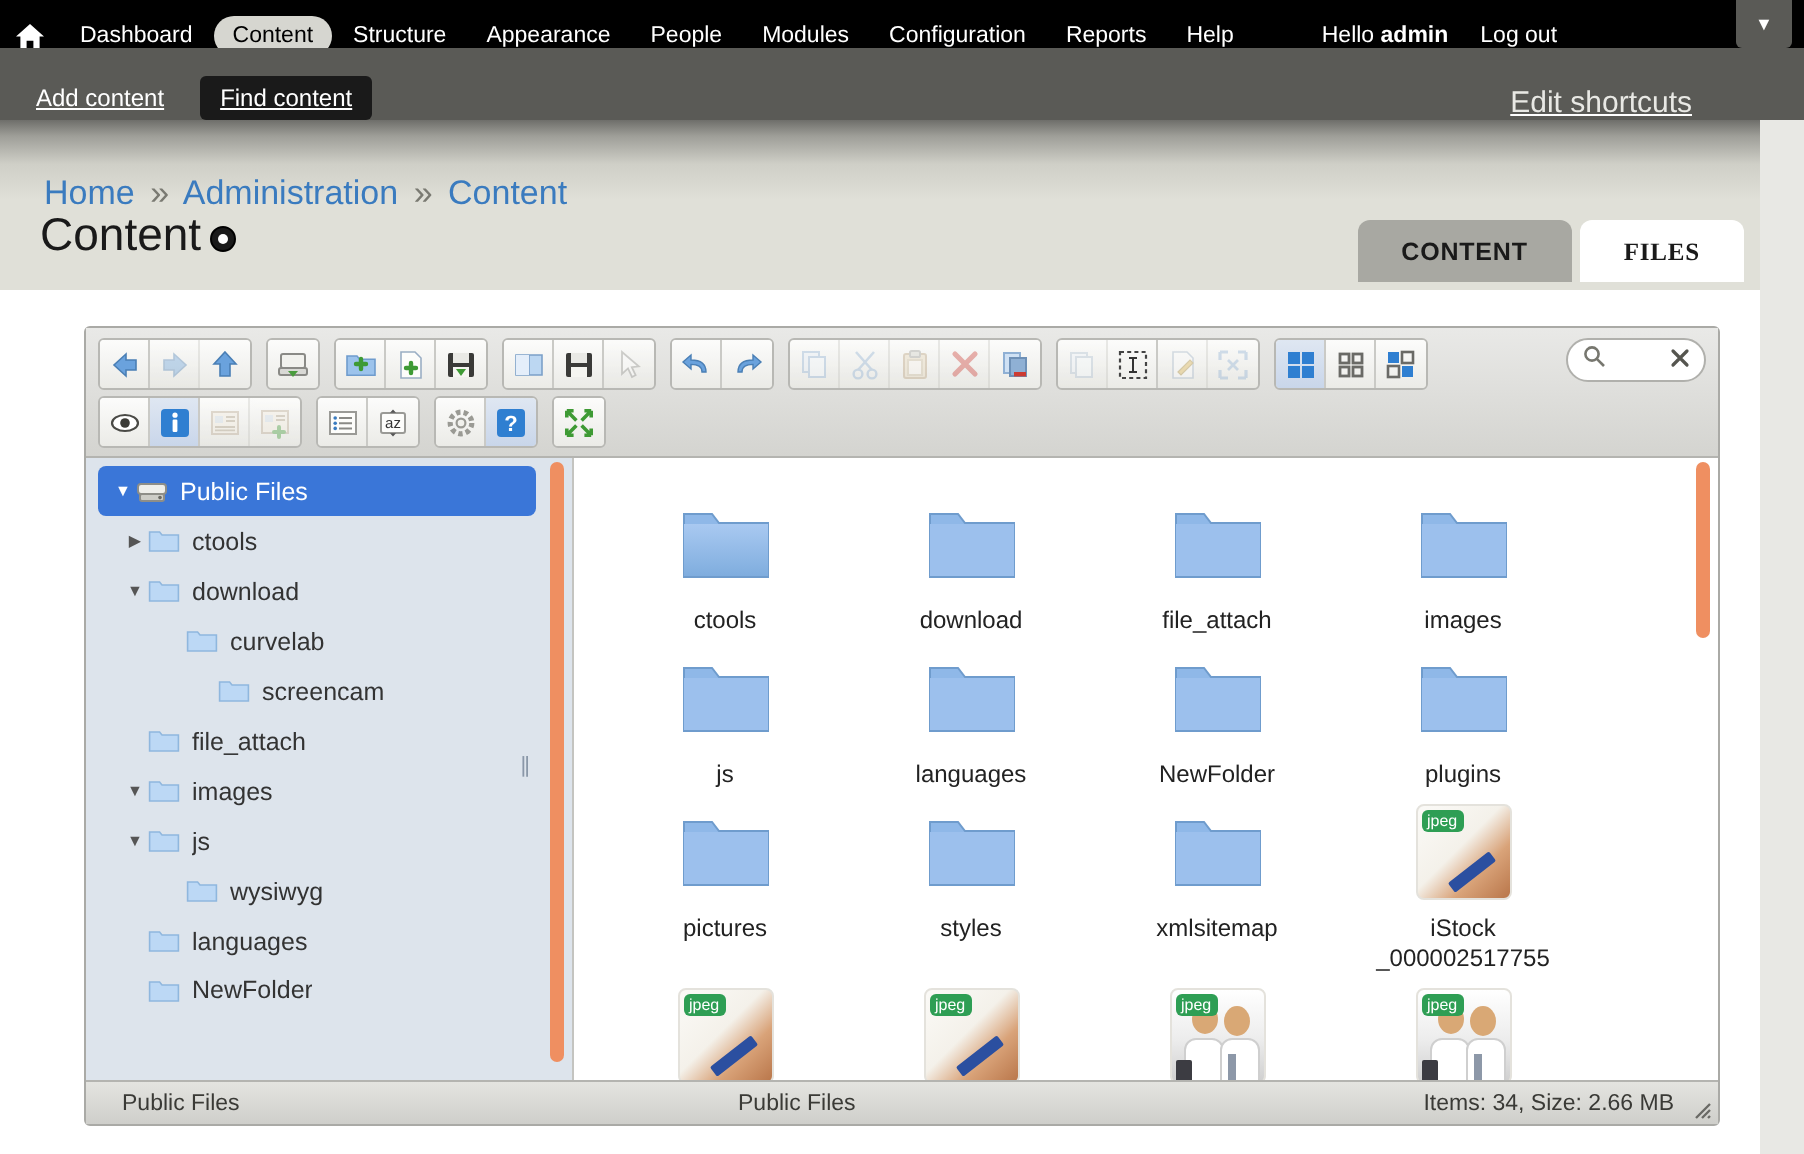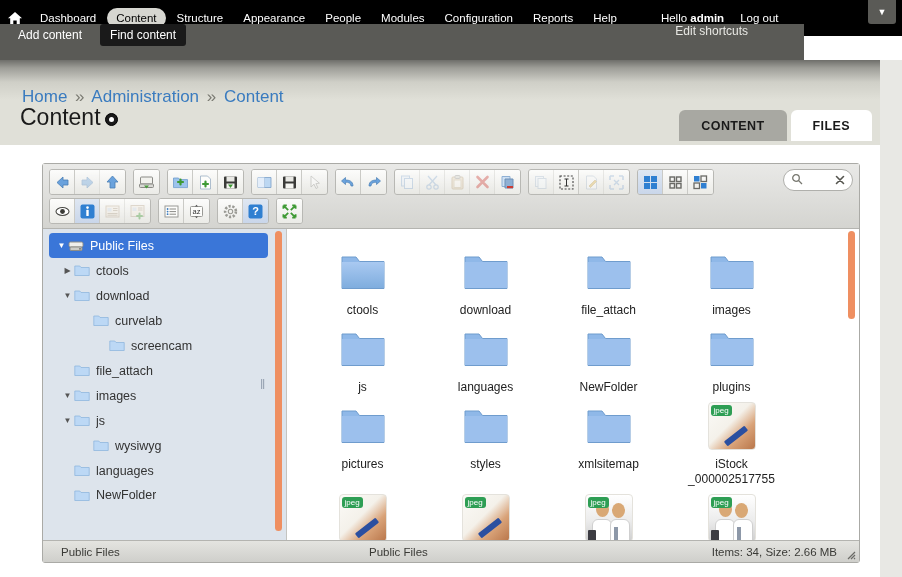--- a/index.html
+++ b/index.html
@@ -33,28 +33,28 @@
   .tb-logout { padding: 3px 8px; color: #fff; }
   .tb-arrow {
     position: absolute; right: 6px; top: 0; width: 28px; height: 24px;
     background: #5a5a56; display: flex; align-items: center;
     justify-content: center; color: #fff; font-size: 9px;
     border-bottom-left-radius: 3px; border-bottom-right-radius: 3px;
   }
 
   
   #shortcut-bar {
-    position: absolute; left: 0; top: 24px; width: 804px; height: 36px;
+    position: absolute; left: 0; top: 24px; width: 902px; height: 36px;
     background: #5a5a56;
-    display: flex; align-items: flex-start;
-    font-size: 12px; color: #ffffff;
+    display: flex; align-items: flex-end;
+    font-size: 12px; color: #ffffff; text-decoration: underline;
   }
   .sc-item { padding: 4px 10px; margin-left: 8px; color: #fff; border-radius: 3px; }
   .sc-item.active { background: #1a1a1a; color: #fff; }
-  .sc-right { margin-left: auto; margin-right: 56px; font-size: 12px; color: #e8e8e4; }
+  .sc-right { margin-left: auto; margin-right: 56px; font-size: 15px; color: #e8e8e4; }
 
   
   #page-head {
     position: absolute; left: 0; top: 60px; width: 880px; height: 85px;
     background: linear-gradient(to bottom, #6e6e6a 0px, #9e9e98 8px, #cfcfc7 22px, #e0e0d8 40px, #e0e0d8 100%);
   }
   #breadcrumb {
     position: absolute; left: 22px; top: 27px;
     font-size: 17px; color: #3a7bbf;
   }
@@ -75,21 +75,21 @@
 
   
   #tabs { position: absolute; right: 30px; top: 110px; display: flex; align-items: flex-end; }
   .tab {
     padding: 9px 22px 8px 22px;
     font-size: 12.5px; font-weight: bold; letter-spacing: 0.4px;
     border-top-left-radius: 6px; border-top-right-radius: 6px;
     line-height: 14px;
   }
   .tab.inactive { background: #a8a8a2; color: #1a1a1a; }
-  .tab.active { background: #ffffff; color: #1a1a1a; margin-left: 4px; }
+  .tab.active { background: #ffffff; color: #1a1a1a; margin-left: 4px; font-family: Liberation Serif, serif; }
 
   
   #right-gutter {
     position: absolute; right: 0; top: 60px; width: 22px; height: 517px;
     background: #e8e8e4;
   }
 
   
   #content-body {
     position: absolute; left: 0; top: 145px; width: 880px; height: 432px;

